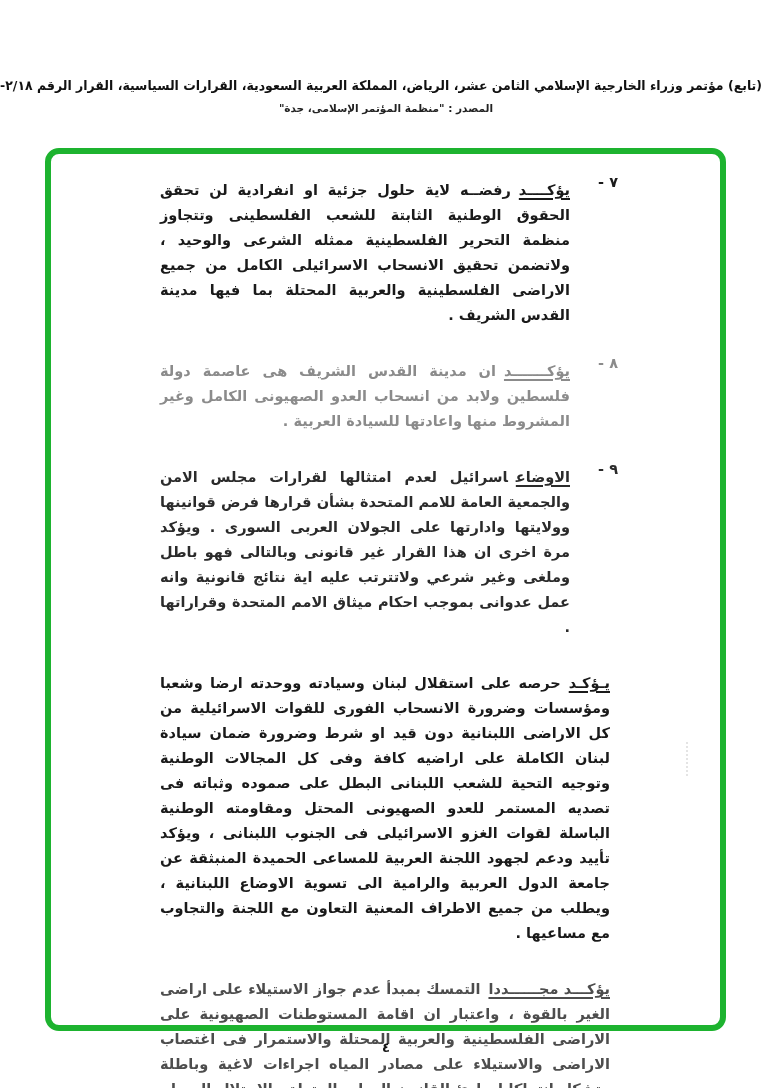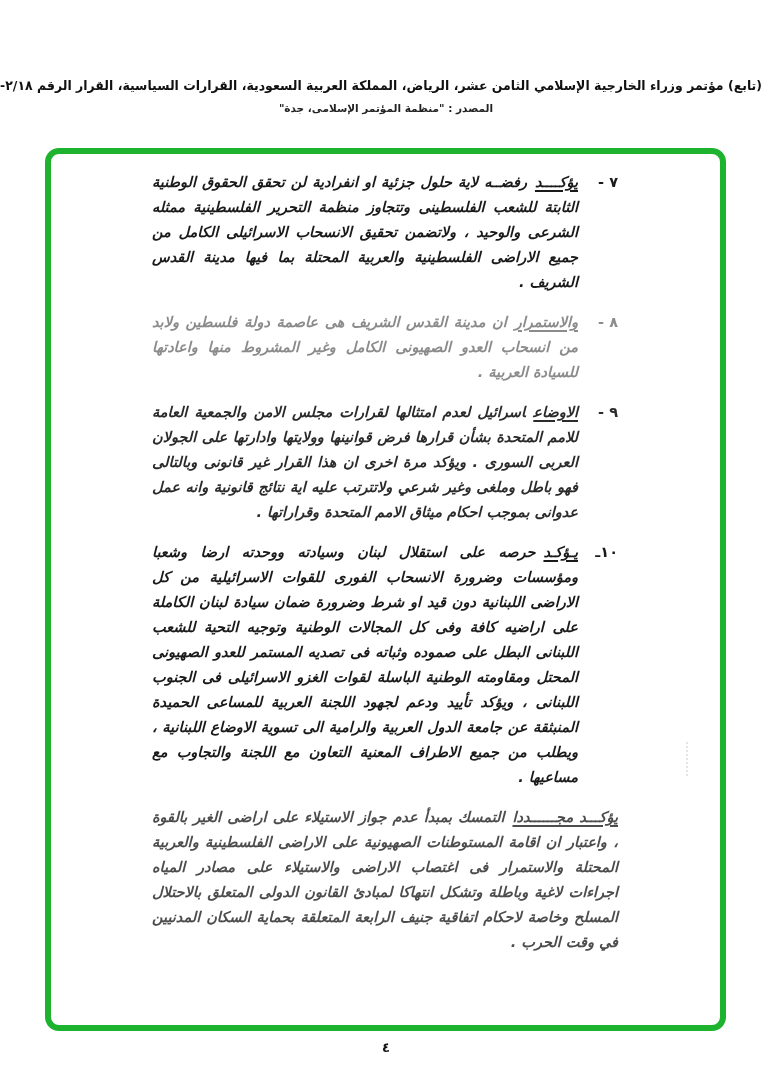--- a/index.html
+++ b/index.html
@@ -26,21 +26,21 @@
   .content{
     position:absolute;top:170px;right:154px;width:466px;
     direction:rtl;color:#1a1a1a;
     font-size:14.5px;font-weight:bold;line-height:25px;
   }
   .para{display:flex;margin:0 0 15px 0;}
   .para-num{
     flex:0 0 40px;white-space:nowrap;letter-spacing:1px;
   }
   .para-text{
-    flex:1;margin:0;text-align:justify;font-style:italic;
+    flex:1;margin:8px;text-align:justify;
   }
   .kw{text-decoration:underline;text-decoration-thickness:1.5px;text-underline-offset:3px;margin-inline-end:8px;}
   .faint{color:#777;filter:blur(0.4px);opacity:.85;}
   .semi-faint{color:#4d4d4d;filter:blur(0.25px);}
   .slight{color:#2b2b2b;}
   .page-num{
     position:absolute;top:1040px;left:0;right:0;text-align:center;
     font-size:13px;font-weight:bold;color:#111;
   }
   .artifact{
@@ -58,30 +58,29 @@
 
 <div class="content">
 
   <div class="para">
     <span class="para-num">٧ -</span>
     <p class="para-text"><span class="kw">يؤكــــد</span><span>رفضــه لاية حلول جزئية او انفرادية لن تحقق الحقوق الوطنية الثابتة للشعب الفلسطينى وتتجاوز منظمة التحرير الفلسطينية ممثله الشرعى والوحيد ، ولاتضمن تحقيق الانسحاب الاسرائيلى الكامل من جميع الاراضى الفلسطينية والعربية المحتلة بما فيها مدينة القدس الشريف .</span></p>
   </div>
 
   <div class="para faint">
     <span class="para-num">٨ -</span>
-    <p class="para-text"><span class="kw">والاستمرار</span><span>ان مدينة القدس الشريف هى عاصمة دولة فلسطين ولابد من انسحاب العدو الصهيونى الكامل وغير المشروط منها واعادتها للسيادة العربية .</span></p>
+    <p class="para-text"><span class="kw">يؤكـــــــد</span><span>ان مدينة القدس الشريف هى عاصمة دولة فلسطين ولابد من انسحاب العدو الصهيونى الكامل وغير المشروط منها واعادتها للسيادة العربية .</span></p>
   </div>
 
   <div class="para slight">
     <span class="para-num">٩ -</span>
     <p class="para-text"><span class="kw">الاوضاع</span><span>اسرائيل لعدم امتثالها لقرارات مجلس الامن والجمعية العامة للامم المتحدة بشأن قرارها فرض قوانينها وولايتها وادارتها على الجولان العربى السورى . ويؤكد مرة اخرى ان هذا القرار غير قانونى وبالتالى فهو باطل وملغى وغير شرعي ولاتترتب عليه اية نتائج قانونية وانه عمل عدوانى بموجب احكام ميثاق الامم المتحدة وقراراتها .</span></p>
   </div>
 
   <div class="para">
-    <span class="para-num">١٠ـ</span>
     <p class="para-text"><span class="kw">يـؤكـد</span><span>حرصه على استقلال لبنان وسيادته ووحدته ارضا وشعبا ومؤسسات وضرورة الانسحاب الفورى للقوات الاسرائيلية من كل الاراضى اللبنانية دون قيد او شرط وضرورة ضمان سيادة لبنان الكاملة على اراضيه كافة وفى كل المجالات الوطنية وتوجيه التحية للشعب اللبنانى البطل على صموده وثباته فى تصديه المستمر للعدو الصهيونى المحتل ومقاومته الوطنية الباسلة لقوات الغزو الاسرائيلى فى الجنوب اللبنانى ، ويؤكد تأييد ودعم لجهود اللجنة العربية للمساعى الحميدة المنبثقة عن جامعة الدول العربية والرامية الى تسوية الاوضاع اللبنانية ، ويطلب من جميع الاطراف المعنية التعاون مع اللجنة والتجاوب مع مساعيها .</span></p>
   </div>
 
   <div class="para semi-faint">
     <p class="para-text"><span class="kw">يؤكـــد مجــــــددا</span><span>التمسك بمبدأ عدم جواز الاستيلاء على اراضى الغير بالقوة ، واعتبار ان اقامة المستوطنات الصهيونية على الاراضى الفلسطينية والعربية المحتلة والاستمرار فى اغتصاب الاراضى والاستيلاء على مصادر المياه اجراءات لاغية وباطلة وتشكل انتهاكا لمبادئ القانون الدولى المتعلق بالاحتلال المسلح وخاصة لاحكام اتفاقية جنيف الرابعة المتعلقة بحماية السكان المدنيين في وقت الحرب .</span></p>
   </div>
 
 </div>
 
 <div class="artifact"></div>

